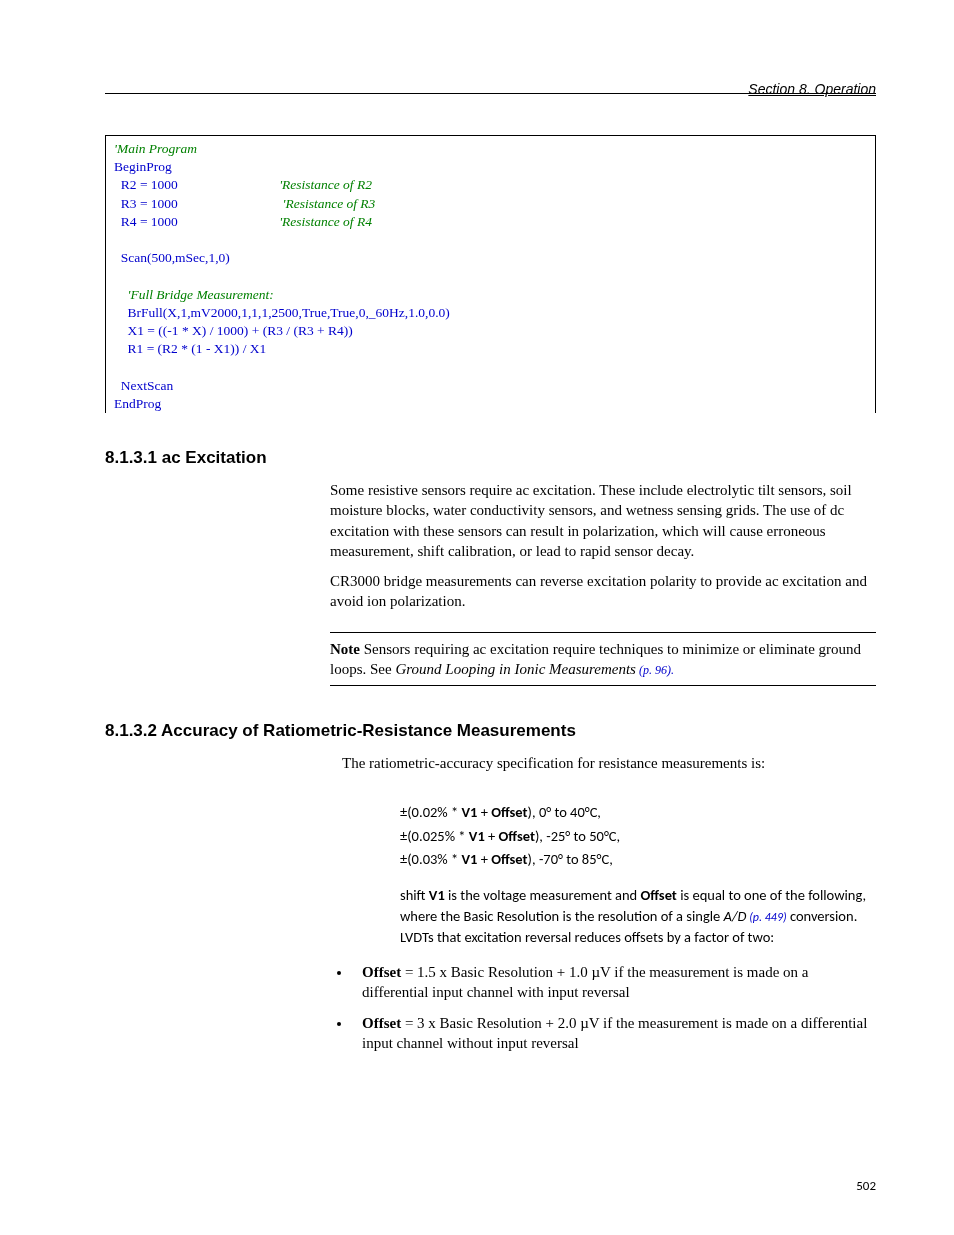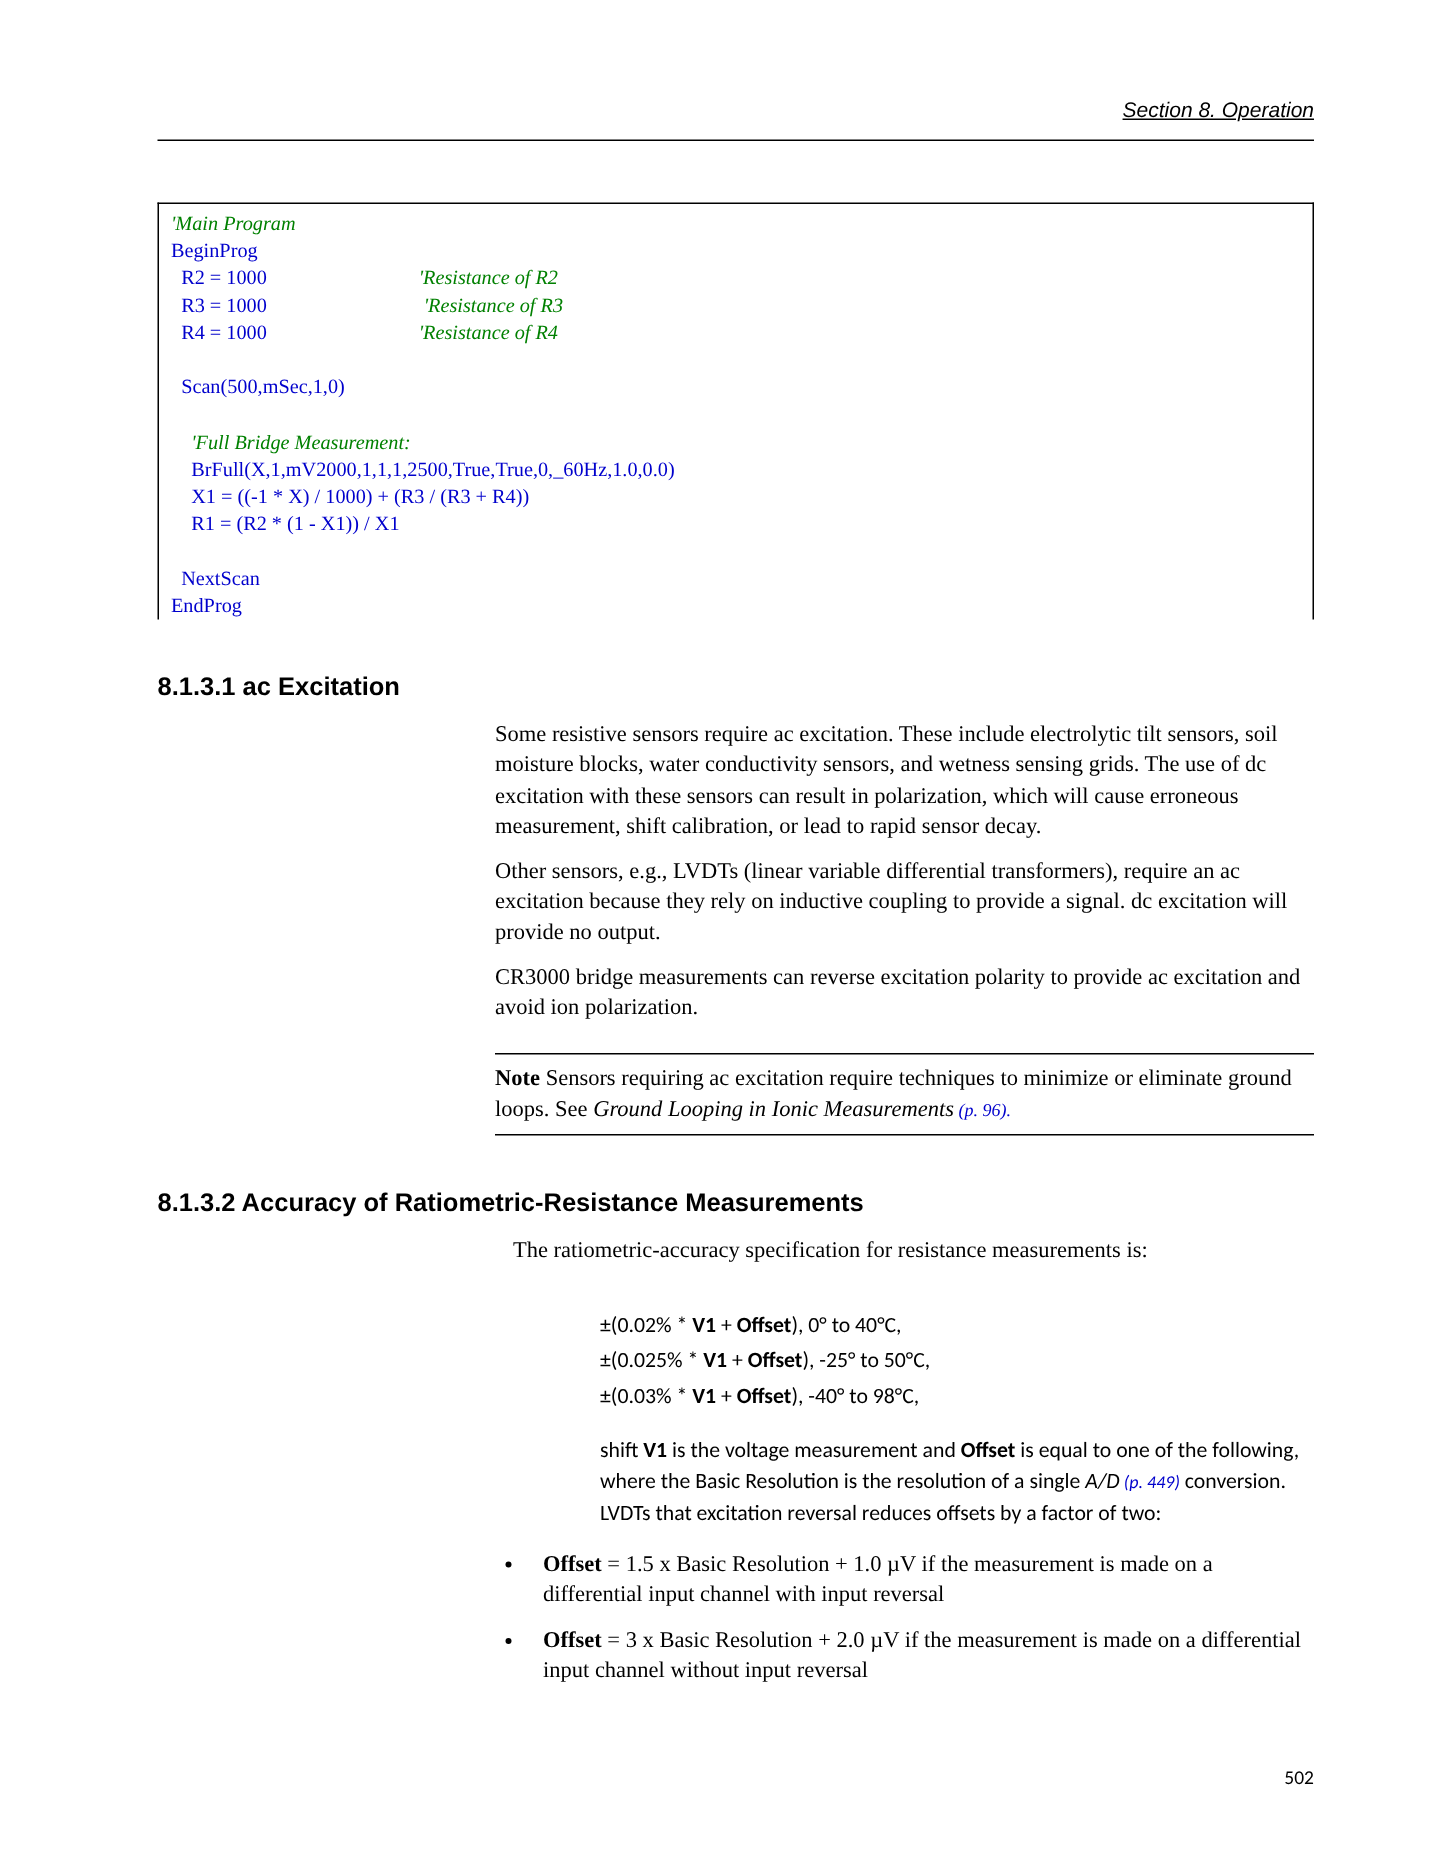--- a/index.html
+++ b/index.html
@@ -17,21 +17,21 @@
   }
   .header-line {
     border-top: 1px solid #000;
     position: absolute;
     top: 93px;
     left: 105px;
     right: 78px;
   }
   .section-header {
     position: absolute;
-    top: 64px;
+    top: 80px;
     right: 78px;
     font-style: italic;
     font-family: Arial, sans-serif;
     font-size: 14px;
     text-decoration: underline;
   }
   .code-block {
     border: 1px solid #000;
     border-bottom: none;
     padding: 4px 8px 0 8px;
@@ -107,37 +107,36 @@
 <span>    X1 = ((-1 * X) / 1000) + (R3 / (R3 + R4))</span>
 <span>    R1 = (R2 * (1 - X1)) / X1</span>
 
 <span>  NextScan</span>
 <span>EndProg</span></div>
 
 <div class="h3">8.1.3.1 ac Excitation</div>
 
 <div class="content-indent">
   <p class="para">Some resistive sensors require ac excitation. These include electrolytic tilt sensors, soil moisture blocks, water conductivity sensors, and wetness sensing grids. The use of dc excitation with these sensors can result in polarization, which will cause erroneous measurement, shift calibration, or lead to rapid sensor decay.</p>
-  <p class="para">Other sensors, e.g., LVDTs (linear variable differential transformers), require an ac excitation because they rely on inductive coupling to provide a signal. dc excitation will provide no output.</p>
   <p class="para">CR3000 bridge measurements can reverse excitation polarity to provide ac excitation and avoid ion polarization.</p>
   <div class="note-box">
     <b>Note</b><span>  Sensors requiring ac excitation require techniques to minimize or eliminate ground loops. See </span><i>Ground Looping in Ionic Measurements</i><span class="link"> (p. 96).</span>
   </div>
 </div>
 
 <div class="h3">8.1.3.2 Accuracy of Ratiometric-Resistance Measurements</div>
 
 <div class="content-indent">
   <p class="para" style="margin-left:12px">The ratiometric-accuracy specification for resistance measurements is:</p>
 </div>
 
 <div class="spec-block">
   <div><span>±(0.02% * </span><b>V1</b><span> + </span><b>Offset</b><span>), 0° to 40°C,</span></div>
   <div><span>±(0.025% * </span><b>V1</b><span> + </span><b>Offset</b><span>), -25° to 50°C,</span></div>
-  <div><span>±(0.03% * </span><b>V1</b><span> + </span><b>Offset</b><span>), -40° to 98°C,</span></div>
+  <div><span>±(0.03% * </span><b>V1</b><span> + </span><b>Offset</b><span>), -70° to 85°C,</span></div>
 </div>
 
 <p class="spec-para">
   <span>shift </span><b>V1</b><span> is the voltage measurement and </span><b>Offset</b><span> is equal to one of the following, where the Basic Resolution is the resolution of a single </span><i>A/D</i><span class="link"> (p. 449)</span><span> conversion.  LVDTs that excitation reversal reduces offsets by a factor of two:</span>
 </p>
 
 <ul class="bullets">
   <li><b>Offset</b><span> = 1.5 x Basic Resolution + 1.0 µV if the measurement is made on a differential input channel with input reversal</span></li>
   <li><b>Offset</b><span> = 3 x Basic Resolution + 2.0 µV if the measurement is made on a differential input channel without input reversal</span></li>
 </ul>

